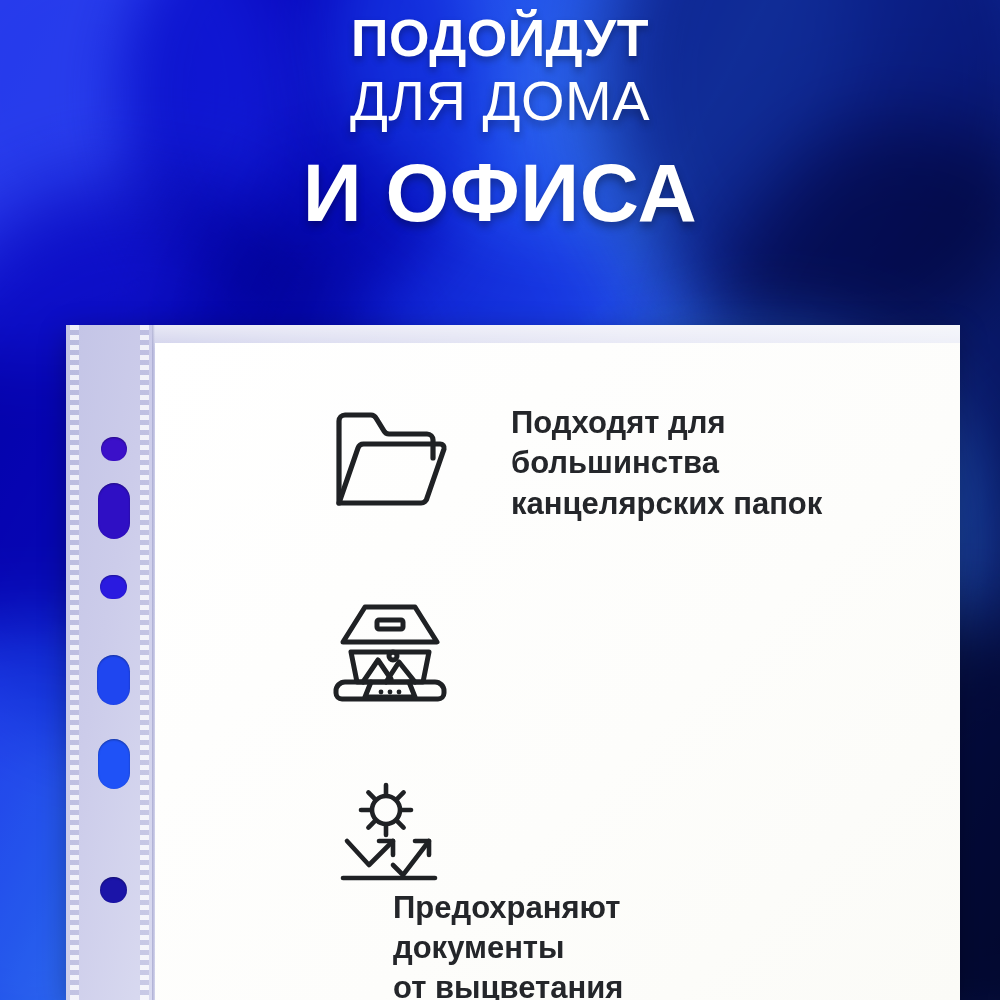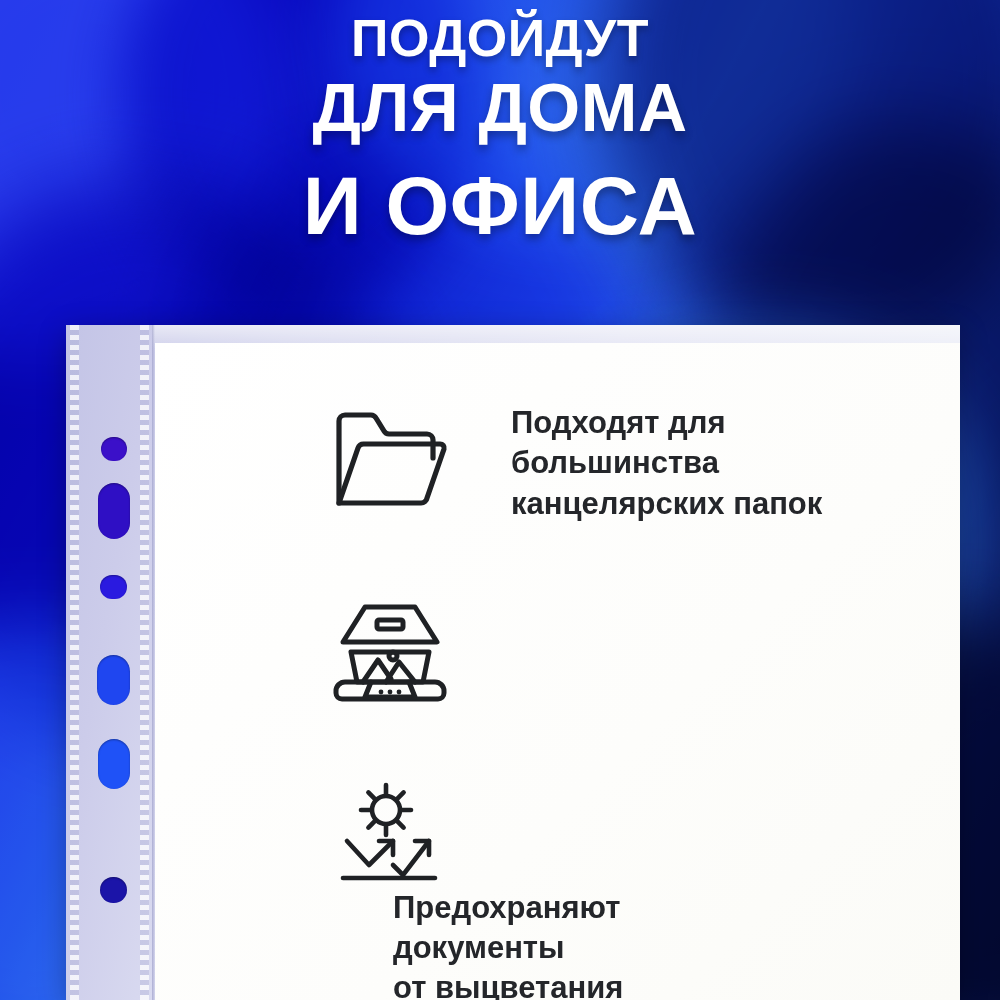--- a/index.html
+++ b/index.html
@@ -71,22 +71,22 @@
     pointer-events: none;
   }
   .hl-small {
     font-size: 52px;
     font-weight: 700;
     letter-spacing: 0.5px;
     line-height: 1.02;
     text-shadow: 0 4px 7px rgba(0,0,0,.30);
   }
   .hl-big {
-    font-size: 68px;
-    font-weight: 700;
+    font-size: 56px;
+    font-weight: 400;
     letter-spacing: 0.5px;
     line-height: 1.07;
     margin-top: 6px;
     text-shadow: 0 5px 9px rgba(0,0,0,.32);
   }
   .hl-big2 {
     font-size: 82px;
     font-weight: 700;
     letter-spacing: 0.5px;
     line-height: 1.07;

